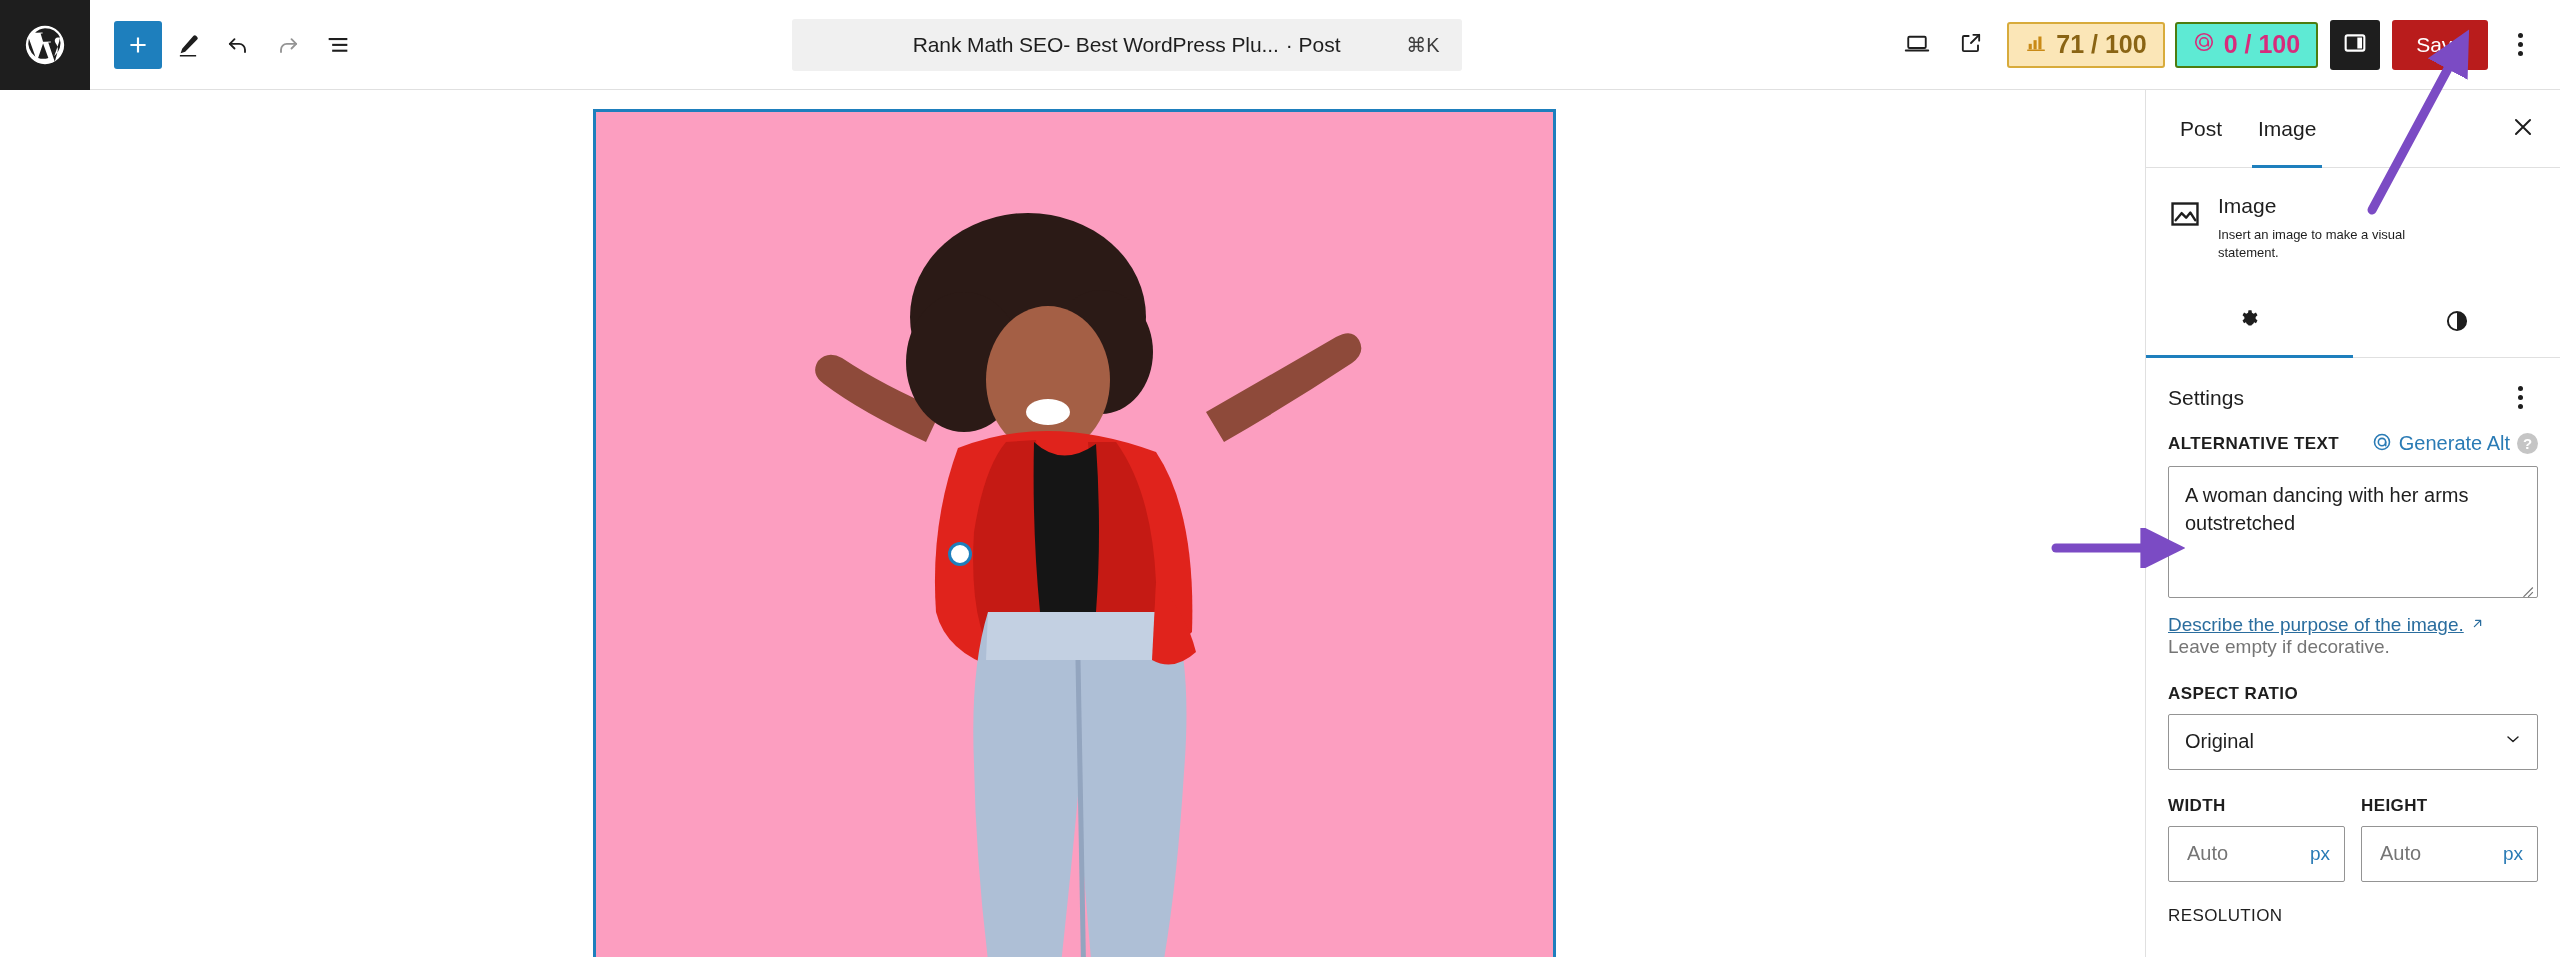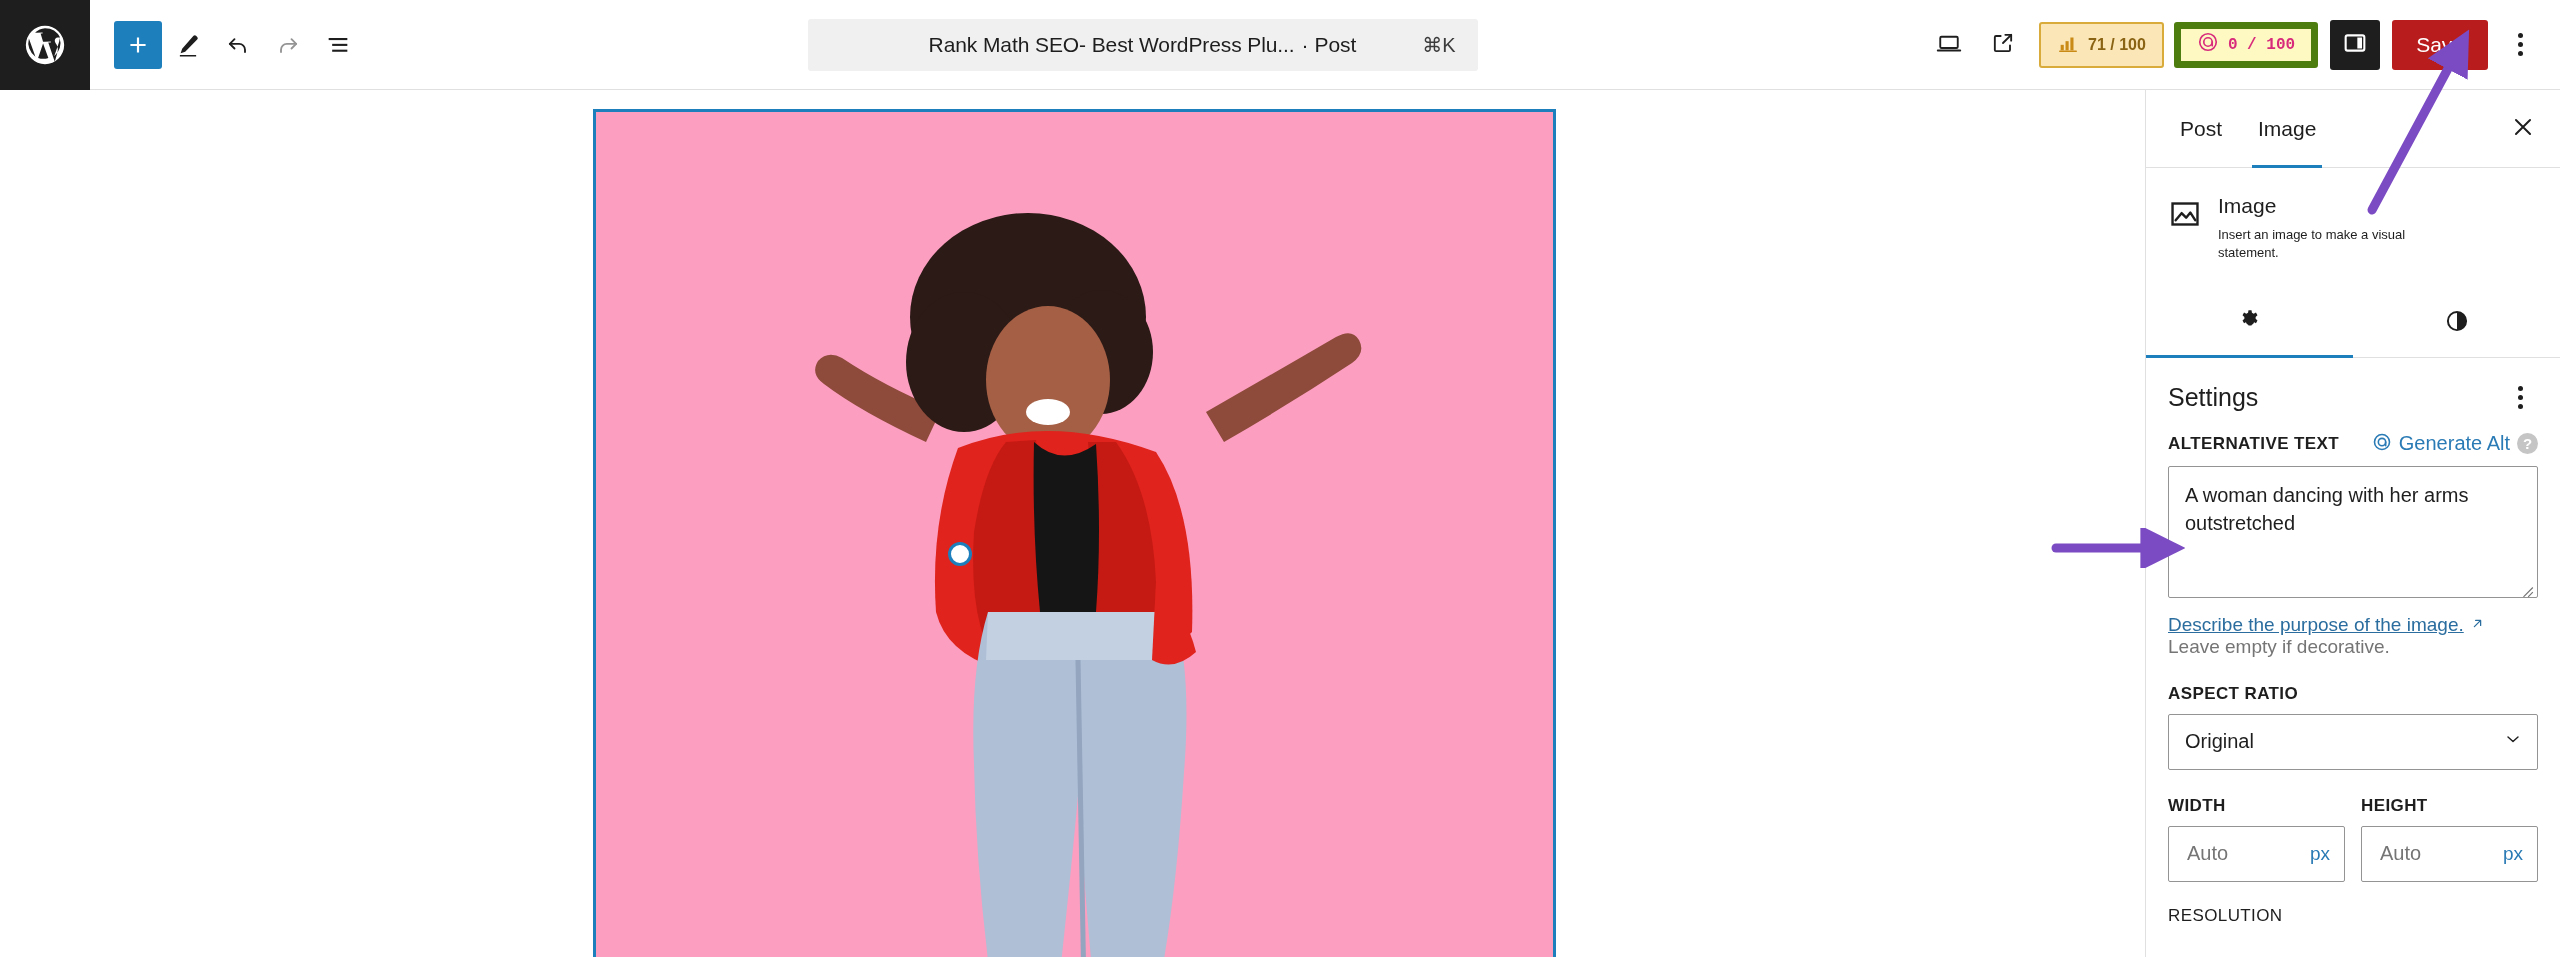--- a/index.html
+++ b/index.html
@@ -71,30 +71,30 @@
   .icon-btn {
     width: 52px; height: 52px;
     display:flex; align-items:center; justify-content:center;
     border:none; background:transparent; border-radius:3px; cursor:pointer; padding:0;
   }
 
   .seo-badge {
     display: flex; align-items: center; gap: 9px;
     height: 46px; padding: 0 16px;
     border-radius: 3px;
-    font-size: 16px; font-weight: bold;
+    font-size: 25px; font-weight: bold;
     cursor: pointer;
     white-space: nowrap;
     margin-left: 8px;
   }
   .seo-badge.seo-score {
     background: #fbe6b7; border: 2px solid #d8ab3b; color: #8a6414;
   }
   .seo-badge.content-ai {
-    background: #fef9c3; border: 7px solid #4d7c0f; color: #d82b7c; font-family: Liberation Mono, monospace;
+    background: #5eead4; border: 2px solid #4d7c0f; color: #d82b7c;
   }
 
   .sidebar-toggle {
     width: 50px; height: 50px; margin-left: 10px;
     background: #1e1e1e; border-radius: 3px;
     display:flex; align-items:center; justify-content:center;
     cursor:pointer; border:none; padding:0;
   }
   .save-btn {
     margin-left: 10px;
@@ -188,21 +188,21 @@
     cursor:pointer; position:relative; background:none; border:none;
   }
   .insp-tab.active::after {
     content:""; position:absolute; left:0; right:0; bottom:-1px; height:3px; background:#1e7fbd;
   }
 
   .settings-head {
     display:flex; align-items:center; justify-content:space-between;
     padding: 22px 22px 6px 22px;
   }
-  .settings-title { font-size: 25px; color:#1e1e1e; }
+  .settings-title { font-size: 21px; color:#1e1e1e; }
   .settings-more { width:36px; height:36px; display:flex; align-items:center; justify-content:center; cursor:pointer; }
 
   .field { padding: 0 22px; }
   .field-row {
     display:flex; align-items:center; justify-content:space-between;
     margin-bottom: 10px; padding-top: 10px;
   }
   .field-label {
     font-size: 17px; font-weight: bold; color:#1e1e1e;
     letter-spacing: 0.4px; text-transform: uppercase;

